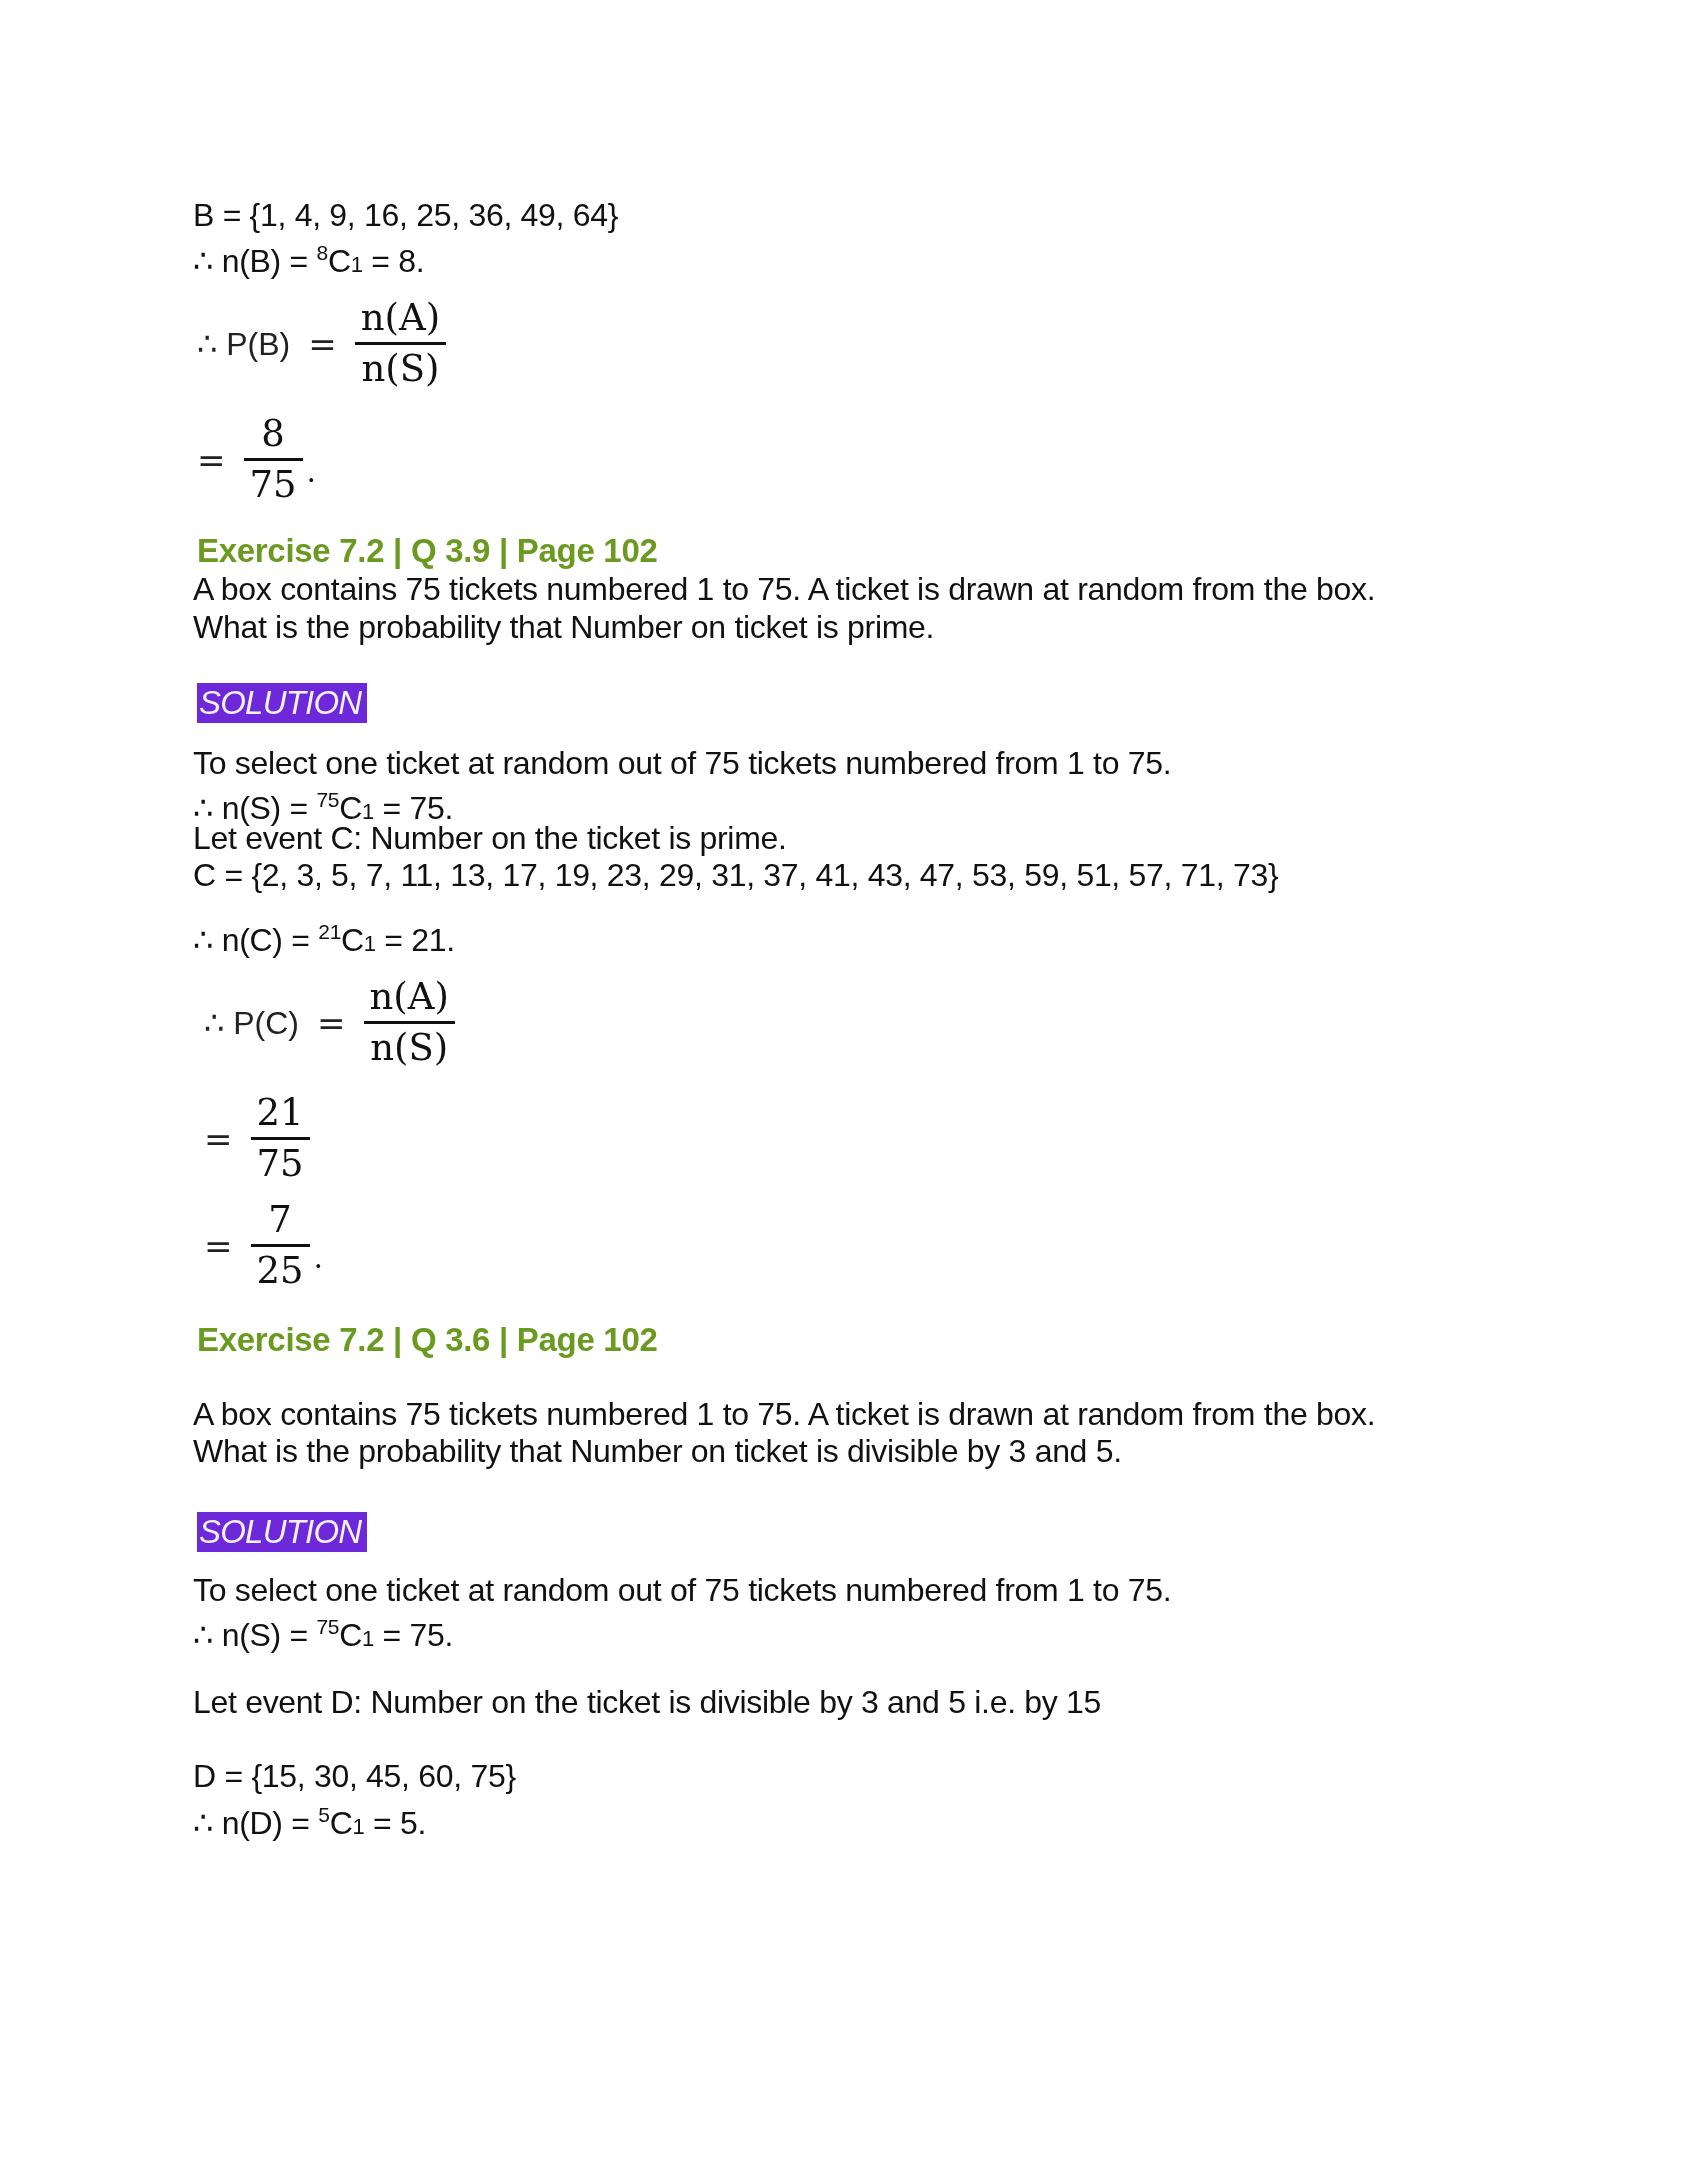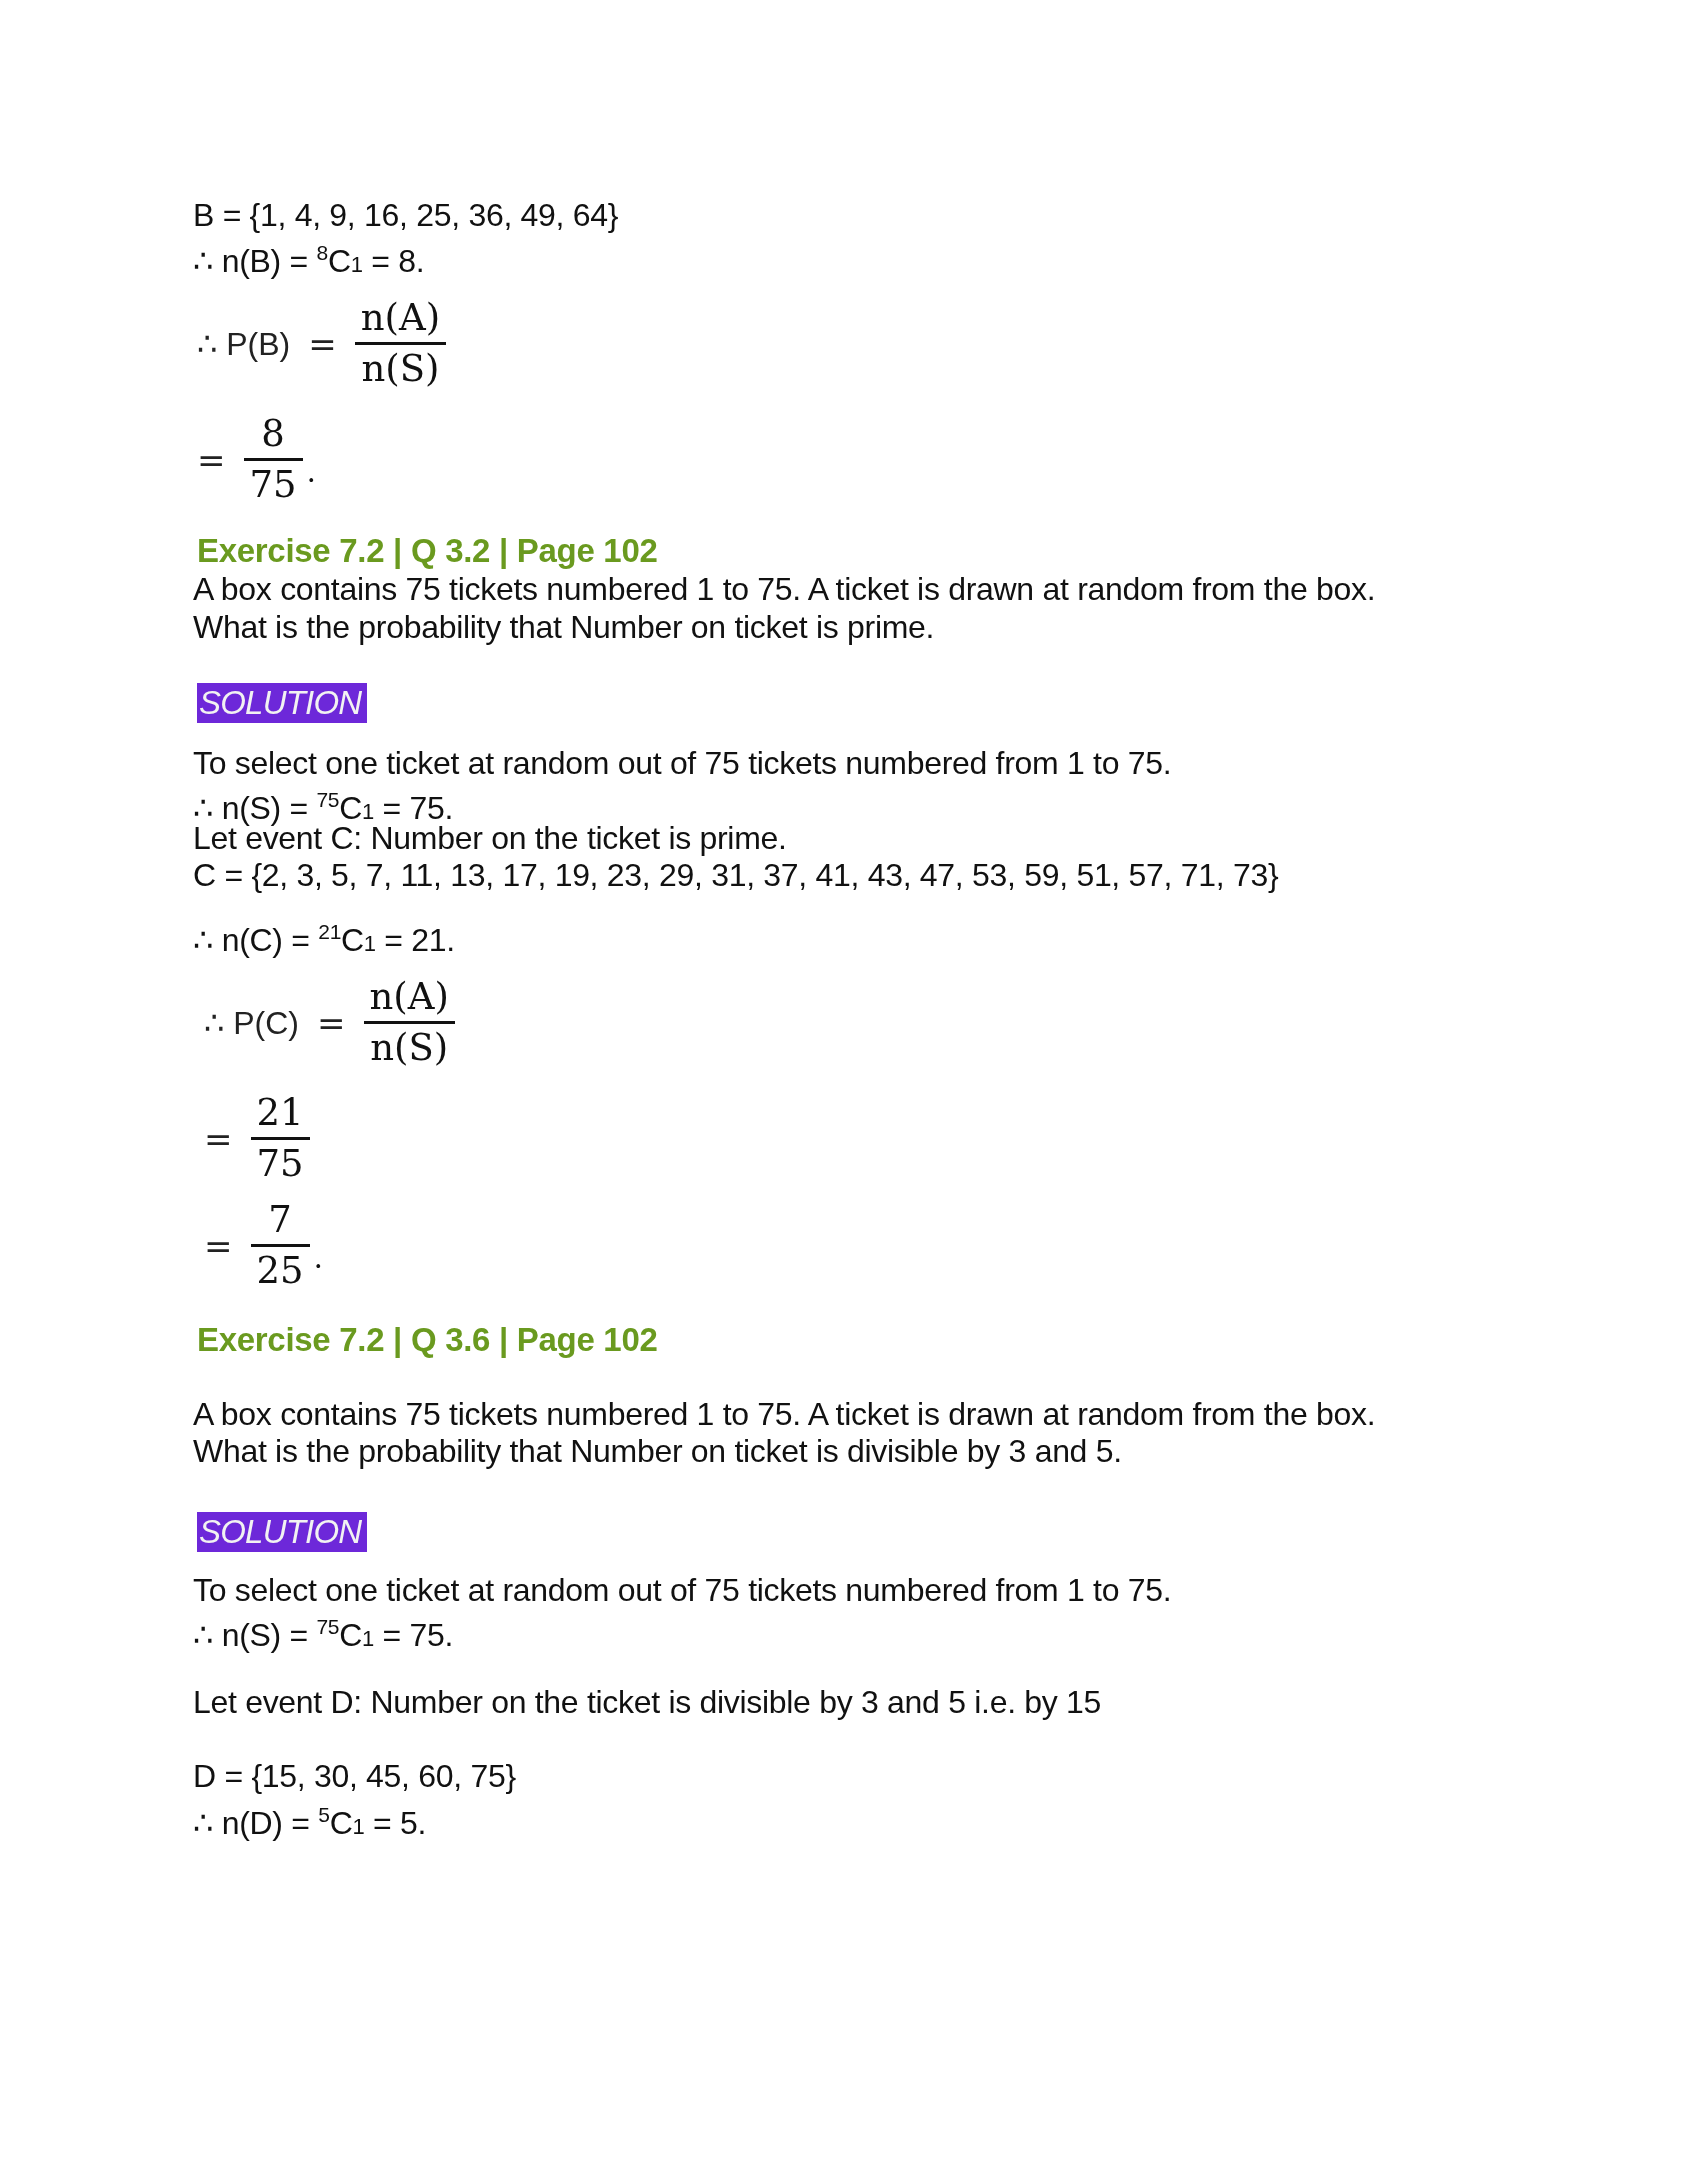--- a/index.html
+++ b/index.html
@@ -45,21 +45,21 @@
 <div class="eq" style="top:410px;">
   <span class="eqsign">=</span>
   <span class="frac">
     <span class="num">8</span>
     <span class="bar"></span>
     <span class="den">75</span>
   </span>
   <span class="dot">.</span>
 </div>
 
-<div class="heading" style="top:531px;">Exercise 7.2 | Q 3.2 | Page 102</div>
+<div class="heading" style="top:531px;">Exercise 7.2 | Q 3.9 | Page 102</div>
 <div class="line" style="top:570px;">A box contains 75 tickets numbered 1 to 75. A ticket is drawn at random from the box.</div>
 <div class="line" style="top:608px;">What is the probability that Number on ticket is prime.</div>
 
 <div class="solution" style="top:683px;">SOLUTION</div>
 
 <div class="line" style="top:744px;">To select one ticket at random out of 75 tickets numbered from 1 to 75.</div>
 <div class="line" style="top:781px;">
   <span>∴ n(S) = </span><span class="sup">75</span><span>C</span><span class="sub1">1</span><span> = 75.</span>
 </div>
 <div class="line" style="top:819px;">Let event C: Number on the ticket is prime.</div>

